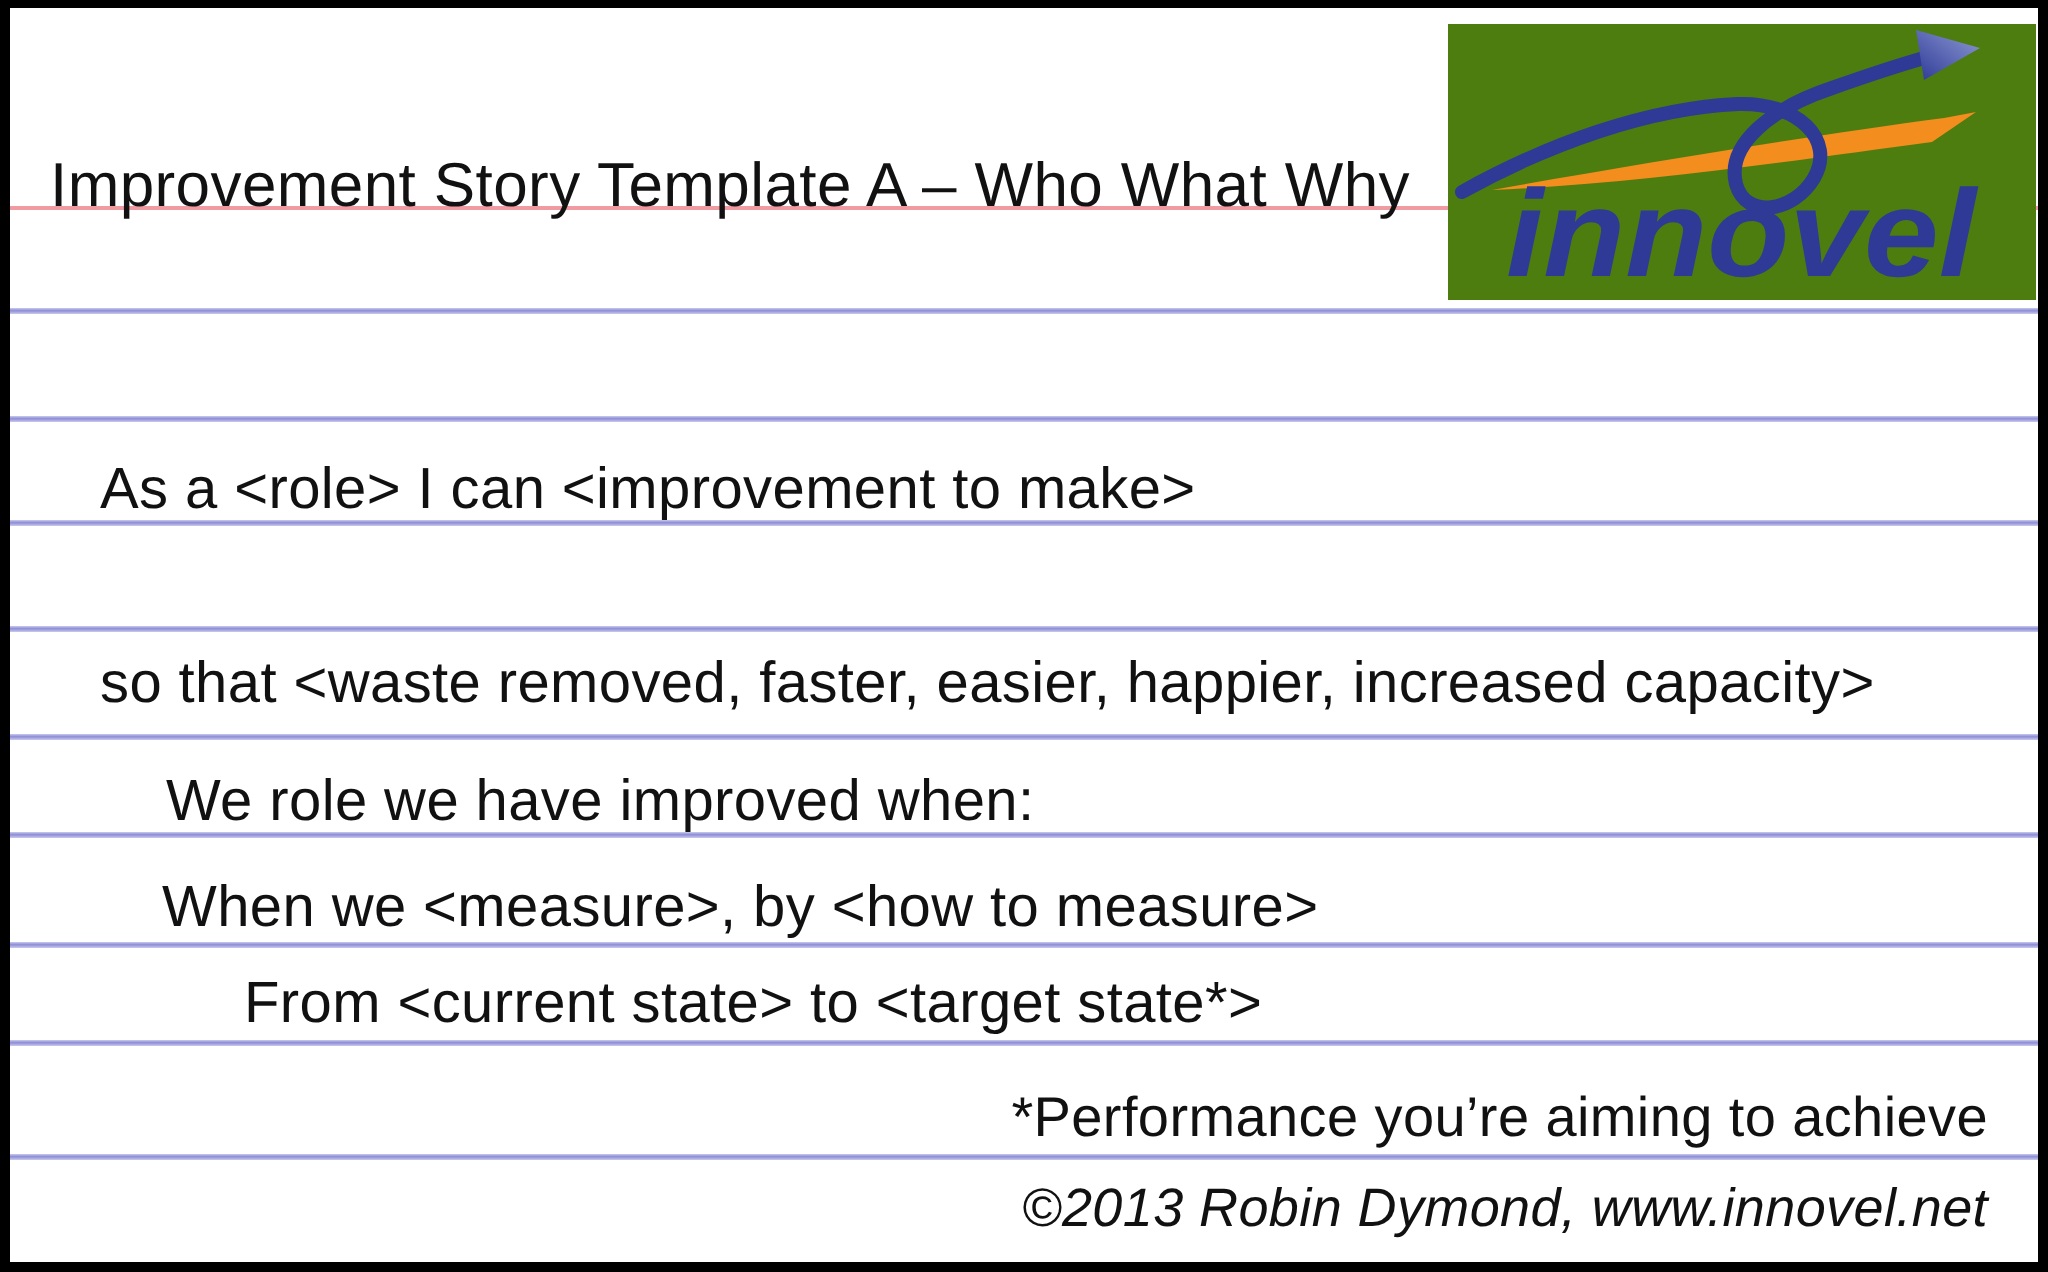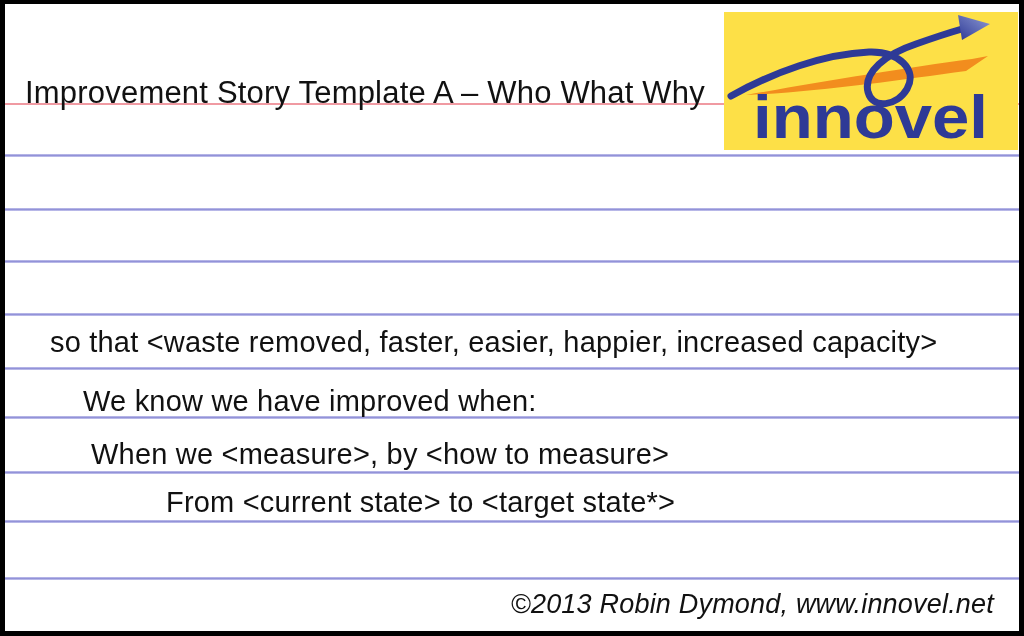--- a/index.html
+++ b/index.html
@@ -29,29 +29,29 @@
 
   .txt {
     position:absolute; z-index:5; white-space:nowrap; line-height:1;
     font-size:29px; color:var(--text,#111); letter-spacing:0.2px;
   }
   .title-text { top:77px; left:25px; font-size:31px; }
   .t-unique  { top:180px; left:27px; }
   .t-asa     { top:231px; left:50px; }
   .t-sothat  { top:284px; left:50px;margin-top:44px; }
   .t-weknow  { top:387px; left:83px; }
-  .t-whenwe  { top:440px; left:81px;margin-left:10px; }
-  .t-fromto  { top:488px; left:122px;margin-left:44px; }
+  .t-whenwe  { top:440px; left:81px; }
+  .t-fromto  { top:488px; left:122px; }
   .t-footnote  { top:545px; right:30px; font-size:28px; }
   .t-copyright { top:591px; right:30px; font-size:27px; font-style:italic; }
 
   
   .logo {
     position:absolute; z-index:10; left:724px; top:12px;
-    width:294px; height:138px; background:#fde047;
+    width:294px; height:138px; background:#4d7c0f;font-style:italic;
   }
   .logo svg { display:block; width:294px; height:138px; }
   .logo-wordmark { fill:var(--logo-blue,#2e3a96); font-weight:bold; font-family:"Liberation Sans", sans-serif; }
   .swoosh-orange { fill:var(--logo-orange,#f28d1e); }
   .swoosh-blue { stroke:var(--logo-blue,#2e3a96); fill:none; stroke-width:7; stroke-linecap:round; }
 </style>
 </head>
 <body>
 
 <div class="card">
@@ -77,20 +77,22 @@
           <stop offset="1" stop-color="#8f9bd4"></stop>
         </linearGradient>
       </defs>
       <path class="swoosh-orange" d="M 22 83 C 95 70, 180 56, 248 47 L 264 44 L 242 59 C 175 68, 95 80, 22 83 Z"></path>
       <path class="swoosh-blue" d="M 7 84 C 50 60, 100 42, 145 40 C 175 39, 194 58, 183 77 C 173 94, 149 98, 144 80 C 139 60, 162 42, 192 32 C 209 26, 224 21, 238 17"></path>
       <polygon points="234,3 266,12 238,28" fill="url(#arrowGrad)"></polygon>
       <text class="logo-wordmark" x="29" y="126" font-size="62" textLength="235" lengthAdjust="spacingAndGlyphs">innovel</text>
     </svg>
   </div>
 
+  <div class="txt t-asa">As a &lt;role&gt; I can &lt;improvement to make&gt;</div>
   <div class="txt t-sothat">so that &lt;waste removed, faster, easier, happier, increased capacity&gt;</div>
-  <div class="txt t-weknow">We know we have improved when:</div>
+  <div class="txt t-weknow">We role we have improved when:</div>
   <div class="txt t-whenwe">When we &lt;measure&gt;, by &lt;how to measure&gt;</div>
   <div class="txt t-fromto">From &lt;current state&gt; to &lt;target state*&gt;</div>
+  <div class="txt t-footnote">*Performance you’re aiming to achieve</div>
   <div class="txt t-copyright">©2013 Robin Dymond, www.innovel.net</div>
 
   <div class="card-border"></div>
 </div>
 
 </body></html>

